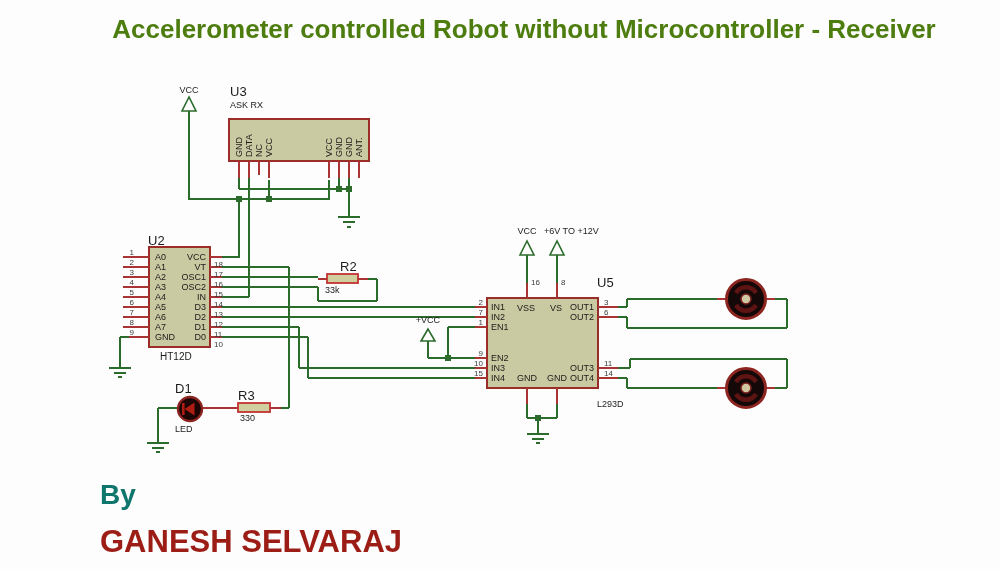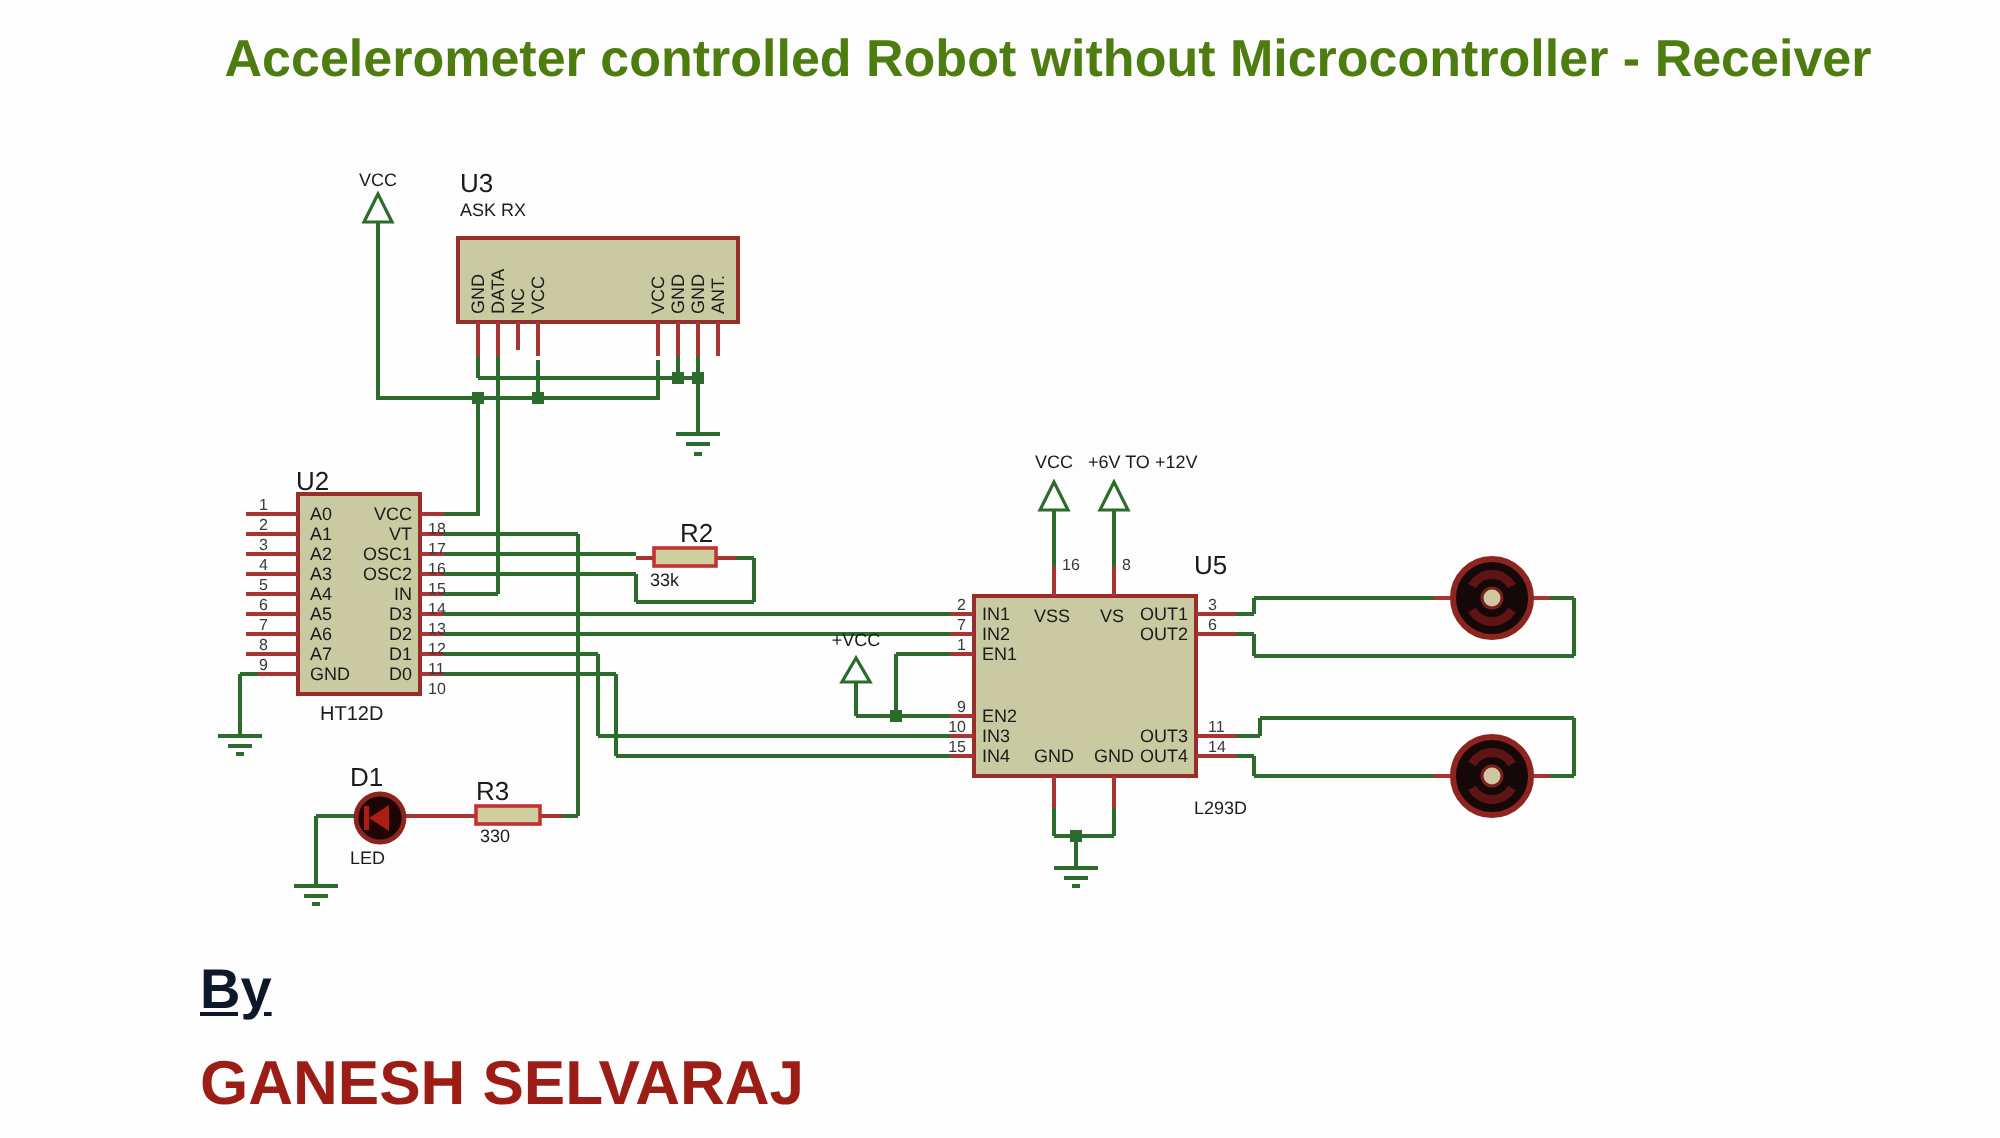--- a/index.html
+++ b/index.html
@@ -1,20 +1,20 @@
 <!DOCTYPE html>
 <html><head>
 <meta charset="utf-8">
 <style>
   html,body{margin:0;padding:0;background:#fdfdfd;}
   #stage{position:relative;width:1000px;height:569px;background:#fdfdfd;overflow:hidden;
          font-family:"Liberation Sans",sans-serif;}
   #title{position:absolute;top:14px;left:0;width:1000px;text-align:center;
          font-size:26px;font-weight:bold;color:#4d7c0f;letter-spacing:0px;padding-left:24px;}
-  #by{position:absolute;left:100px;top:479px;font-size:28px;font-weight:bold;color:#0f172a;text-decoration:underline;}
+  #by{position:absolute;left:100px;top:479px;font-size:28px;font-weight:bold;color:#0f766e;}
   #author{position:absolute;left:100px;top:524px;font-size:31px;font-weight:bold;color:#9c1d15;text-align:center;}
   svg{position:absolute;left:0;top:0;}
   .wire{stroke:#2b6b2b;stroke-width:2;fill:none;}
   .pin{stroke:#a83434;stroke-width:2;fill:none;}
   .body{fill:#c9c9a2;stroke:#9b2d28;stroke-width:2;}
   .rbody{fill:#cfcf9f;stroke:#c23230;stroke-width:1.8;}
   .dot{fill:#2b6b2b;}
   .arrow{fill:#fdfdfd;stroke:#2b6b2b;stroke-width:1.6;}
   text{fill:#1b1b1b;}
   .t9{font:9px "Liberation Sans",sans-serif;}

